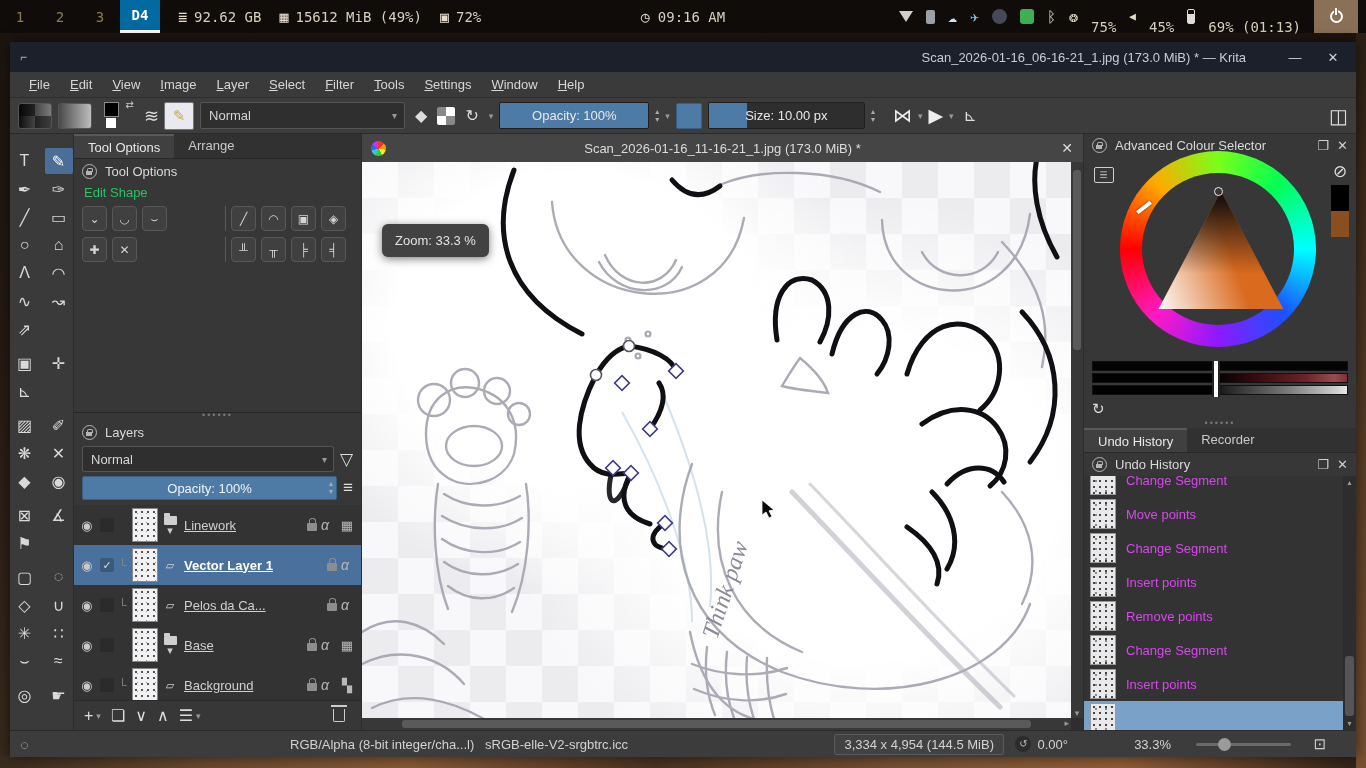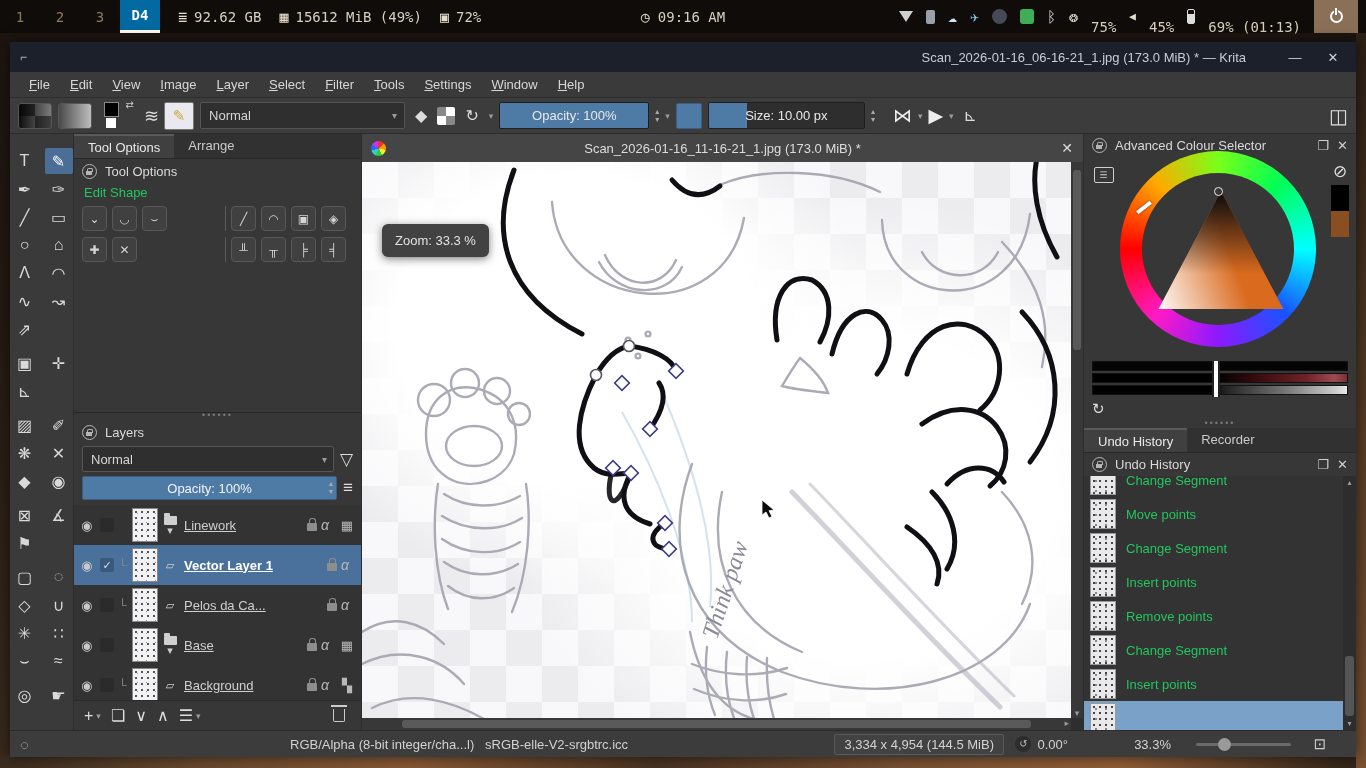--- a/index.html
+++ b/index.html
@@ -179,21 +179,21 @@
   .nocolor { font-size:17px; color:#ddd; margin-bottom:3px; }
   .sw { width:18px; height:26px; }
   .strips { margin:4px 8px 0; position:relative; }
   .strip { height:10px; margin-bottom:2px; border:1px solid #111; }
   .strip1 { background:#040404; }
   .strip2 { background:linear-gradient(90deg,#000 48%, #30090c 62%, #6e2228 84%, #9c4a50 95%, #7a3038 100%); }
   .strip3 { background:linear-gradient(90deg,#000 46%, #222 52%, #777 76%, #cfcfcf 96%, #e8e8e8 100%); }
   .strip-marker { position:absolute; left:47%; top:0; bottom:0; width:8px; background:#fff; border-left:2px solid #222; border-right:2px solid #222; }
   .refresh-row { padding:3px 8px; font-size:15px; color:#ddd; }
   .undolist { flex:1; background:#333; overflow:hidden; position:relative; }
-  .urow { height:34px; display:flex; align-items:center; gap:10px; padding:0 6px; color:#22c55e; font-size:13px; }
+  .urow { height:34px; display:flex; align-items:center; gap:10px; padding:0 6px; color:#d946ef; font-size:13px; }
   .urow:first-child { margin-top:-13px; }
   .urow.sel { background:#7aa2c9; color:#15202c; }
   .uthumb { width:26px; height:30px; border:1px solid #999;
     background-color:#e9e9eb;
     background-image: radial-gradient(#444 .8px, transparent .9px), radial-gradient(#888 .8px, transparent .9px);
     background-size:6px 6px, 10px 10px; }
   .uscroll { position:absolute; right:0; top:0; bottom:0; width:13px; background:#2d2d2d; }
   .uscroll .ua { position:absolute; left:0; right:0; text-align:center; color:#999; font-size:8px; }
   .uscroll .up { top:2px; } .uscroll .dn { bottom:2px; }
   .uscroll .uth { position:absolute; left:2px; right:2px; bottom:14px; height:60px; background:#555; border-radius:3px; }

